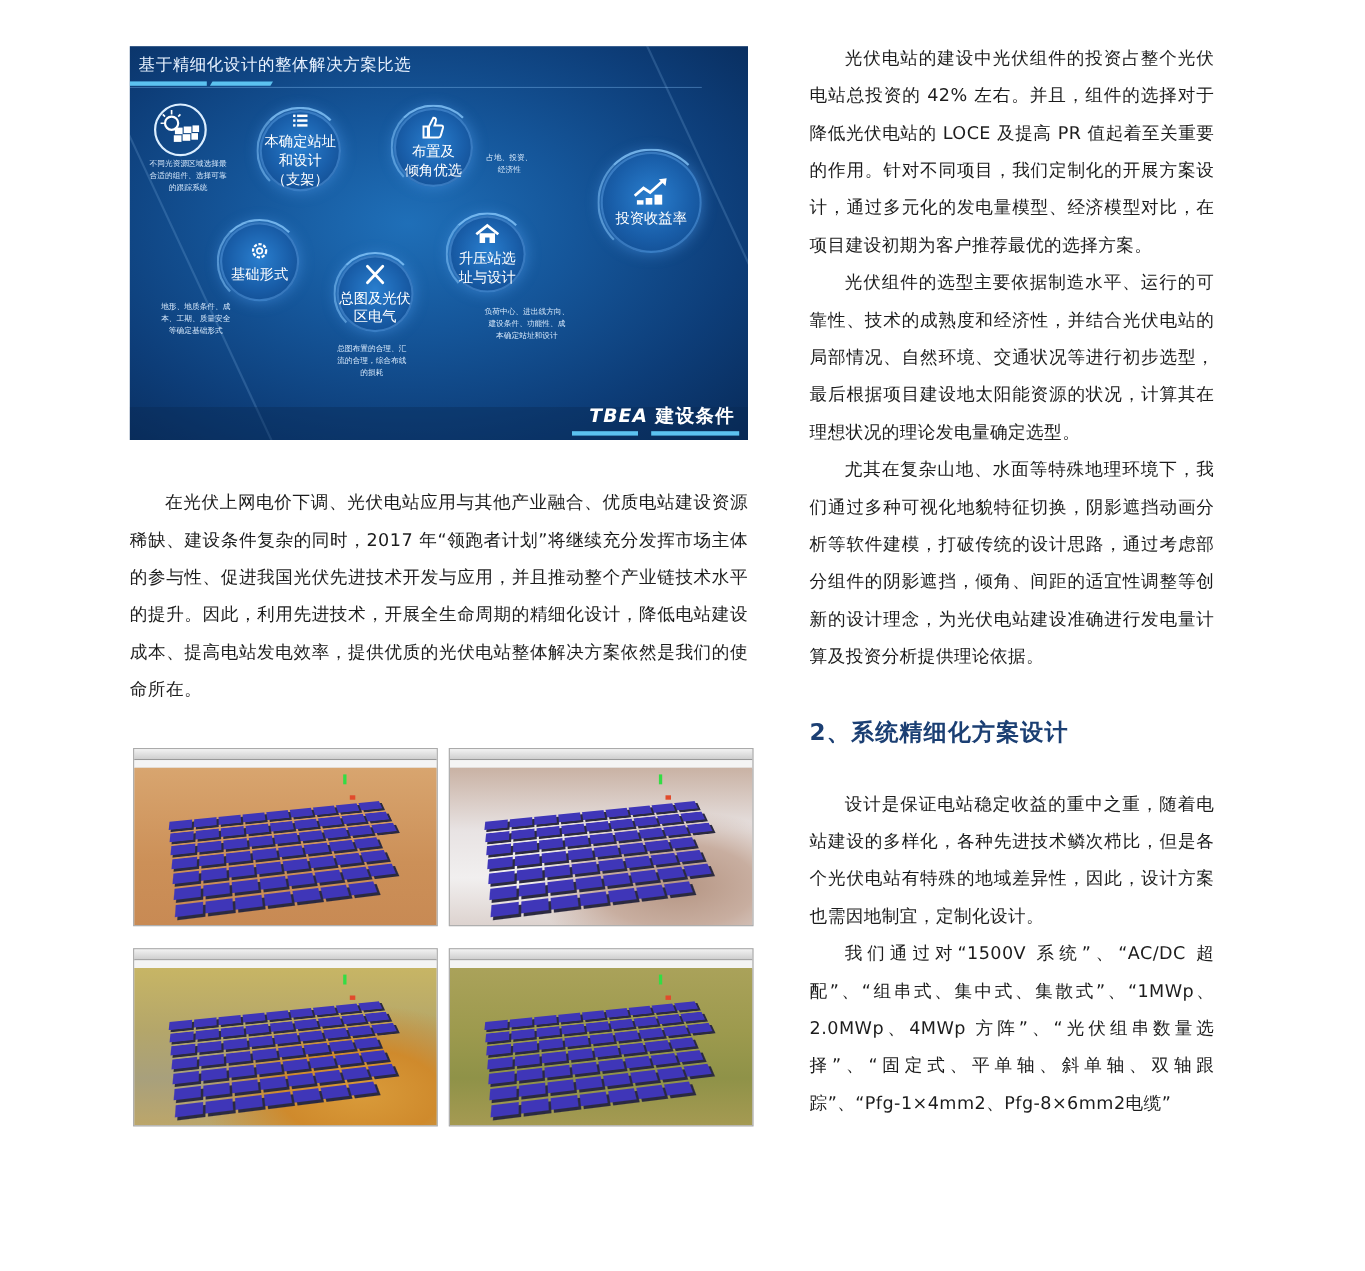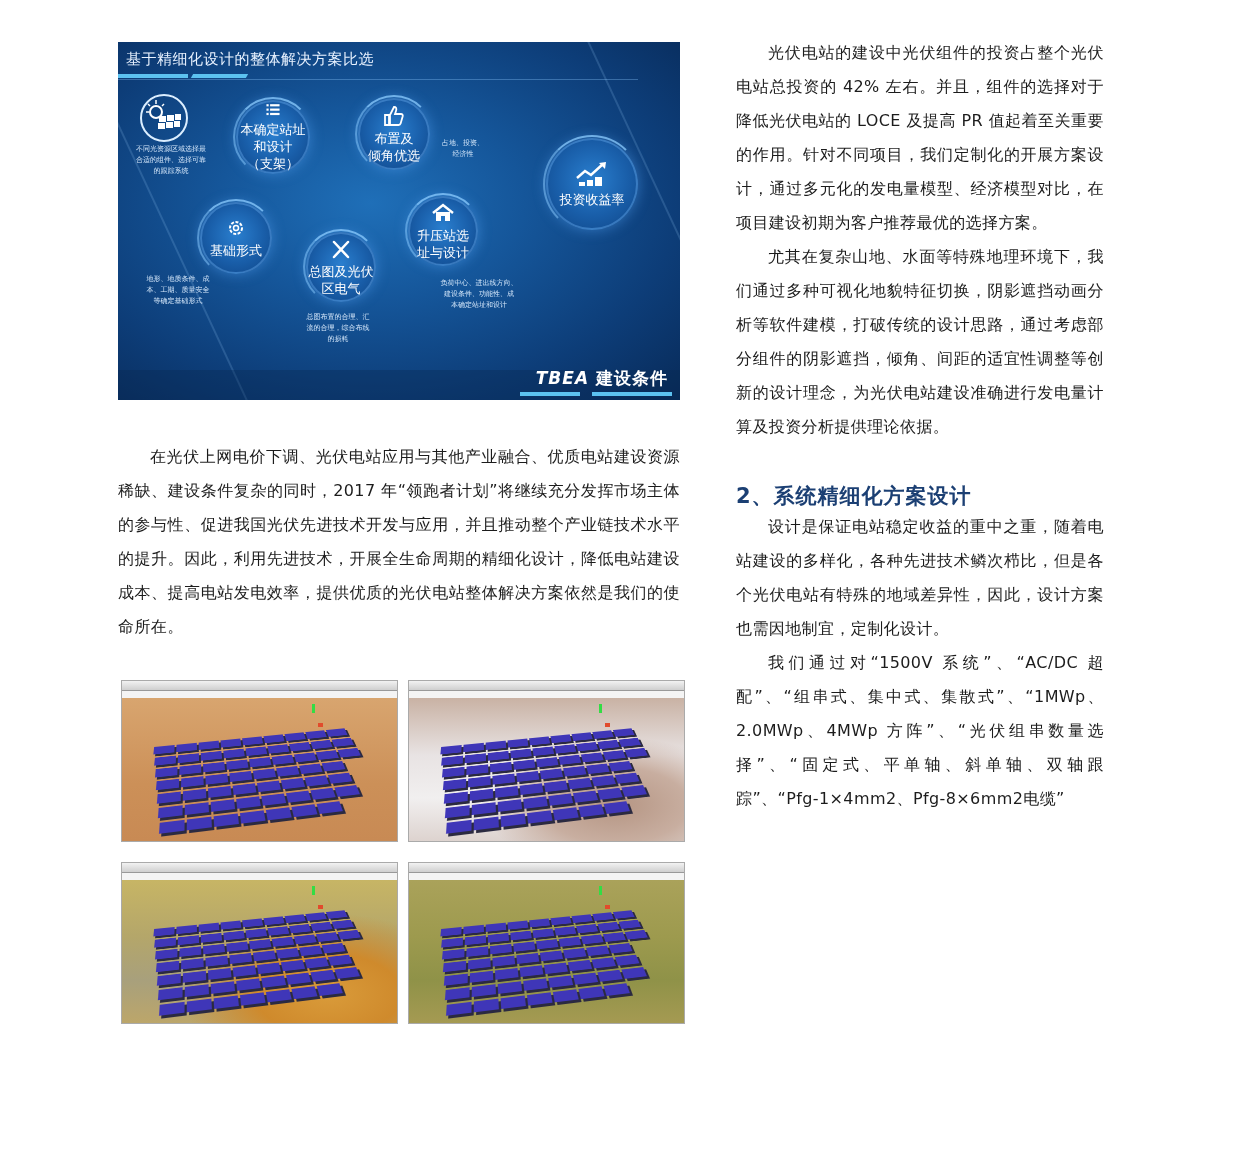--- a/index.html
+++ b/index.html
@@ -456,19 +456,20 @@
             <div class="panel" style="left: 156px; top: 96px;"></div>
           </div>
       </div>
     </div>
   </div>
 
 </div>
 
 <div class="col-right">
   <p class="para">光伏电站的建设中光伏组件的投资占整个光伏电站总投资的 42% 左右。并且，组件的选择对于降低光伏电站的 LOCE 及提高 PR 值起着至关重要的作用。针对不同项目，我们定制化的开展方案设计，通过多元化的发电量模型、经济模型对比，在项目建设初期为客户推荐最优的选择方案。</p>
+  <p class="para">光伏组件的选型主要依据制造水平、运行的可靠性、技术的成熟度和经济性，并结合光伏电站的局部情况、自然环境、交通状况等进行初步选型，最后根据项目建设地太阳能资源的状况，计算其在理想状况的理论发电量确定选型。</p>
   <p class="para">尤其在复杂山地、水面等特殊地理环境下，我们通过多种可视化地貌特征切换，阴影遮挡动画分析等软件建模，打破传统的设计思路，通过考虑部分组件的阴影遮挡，倾角、间距的适宜性调整等创新的设计理念，为光伏电站建设准确进行发电量计算及投资分析提供理论依据。</p>
 
   <h2 class="h2" style="margin-top:38px;">2、系统精细化方案设计</h2>
 
-  <p class="para" style="">设计是保证电站稳定收益的重中之重，随着电站建设的多样化，各种先进技术鳞次栉比，但是各个光伏电站有特殊的地域差异性，因此，设计方案也需因地制宜，定制化设计。</p>
+  <p class="para" style="margin-top:34px;">设计是保证电站稳定收益的重中之重，随着电站建设的多样化，各种先进技术鳞次栉比，但是各个光伏电站有特殊的地域差异性，因此，设计方案也需因地制宜，定制化设计。</p>
   <p class="para">我们通过对“1500V 系统”、“AC/DC 超配”、“组串式、集中式、集散式”、“1MWp、2.0MWp、4MWp 方阵”、“光伏组串数量选择”、“固定式、平单轴、斜单轴、双轴跟踪”、“Pfg-1×4mm2、Pfg-8×6mm2电缆”</p>
 </div>
 
 </body></html>

